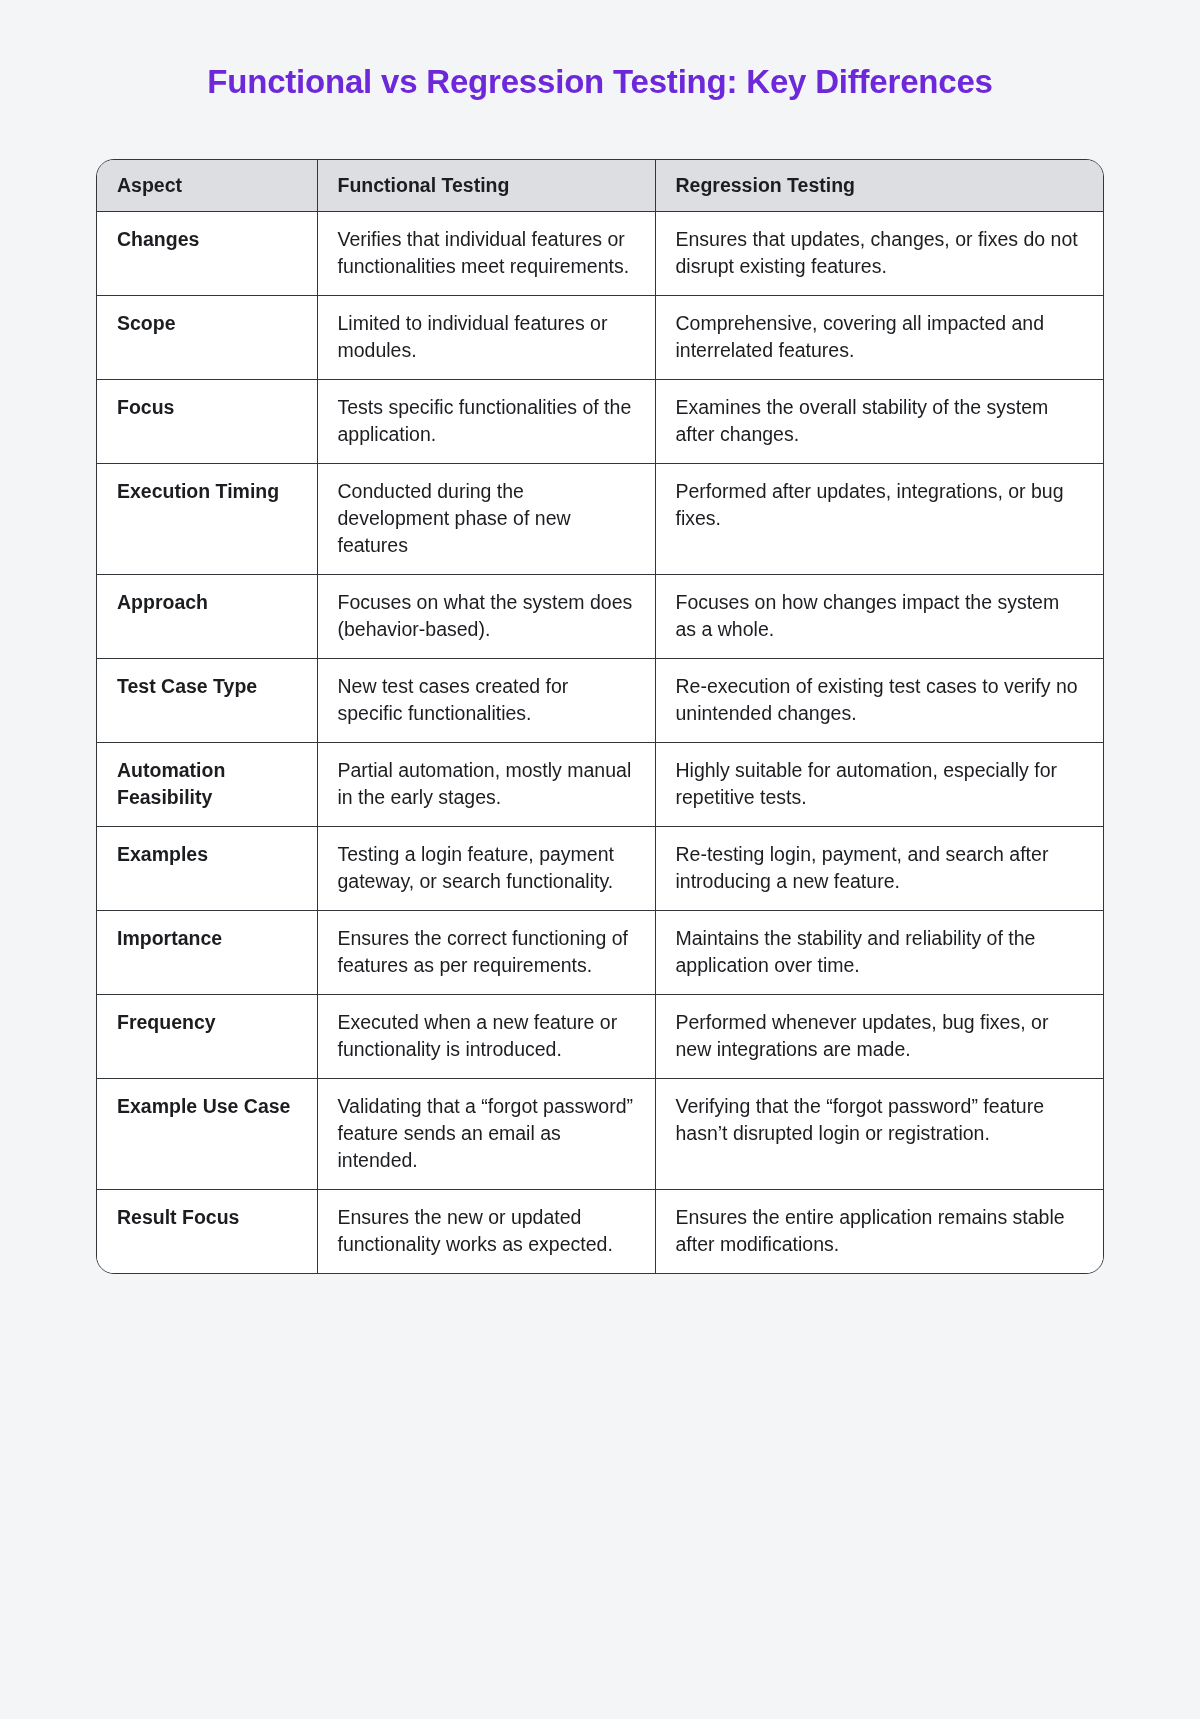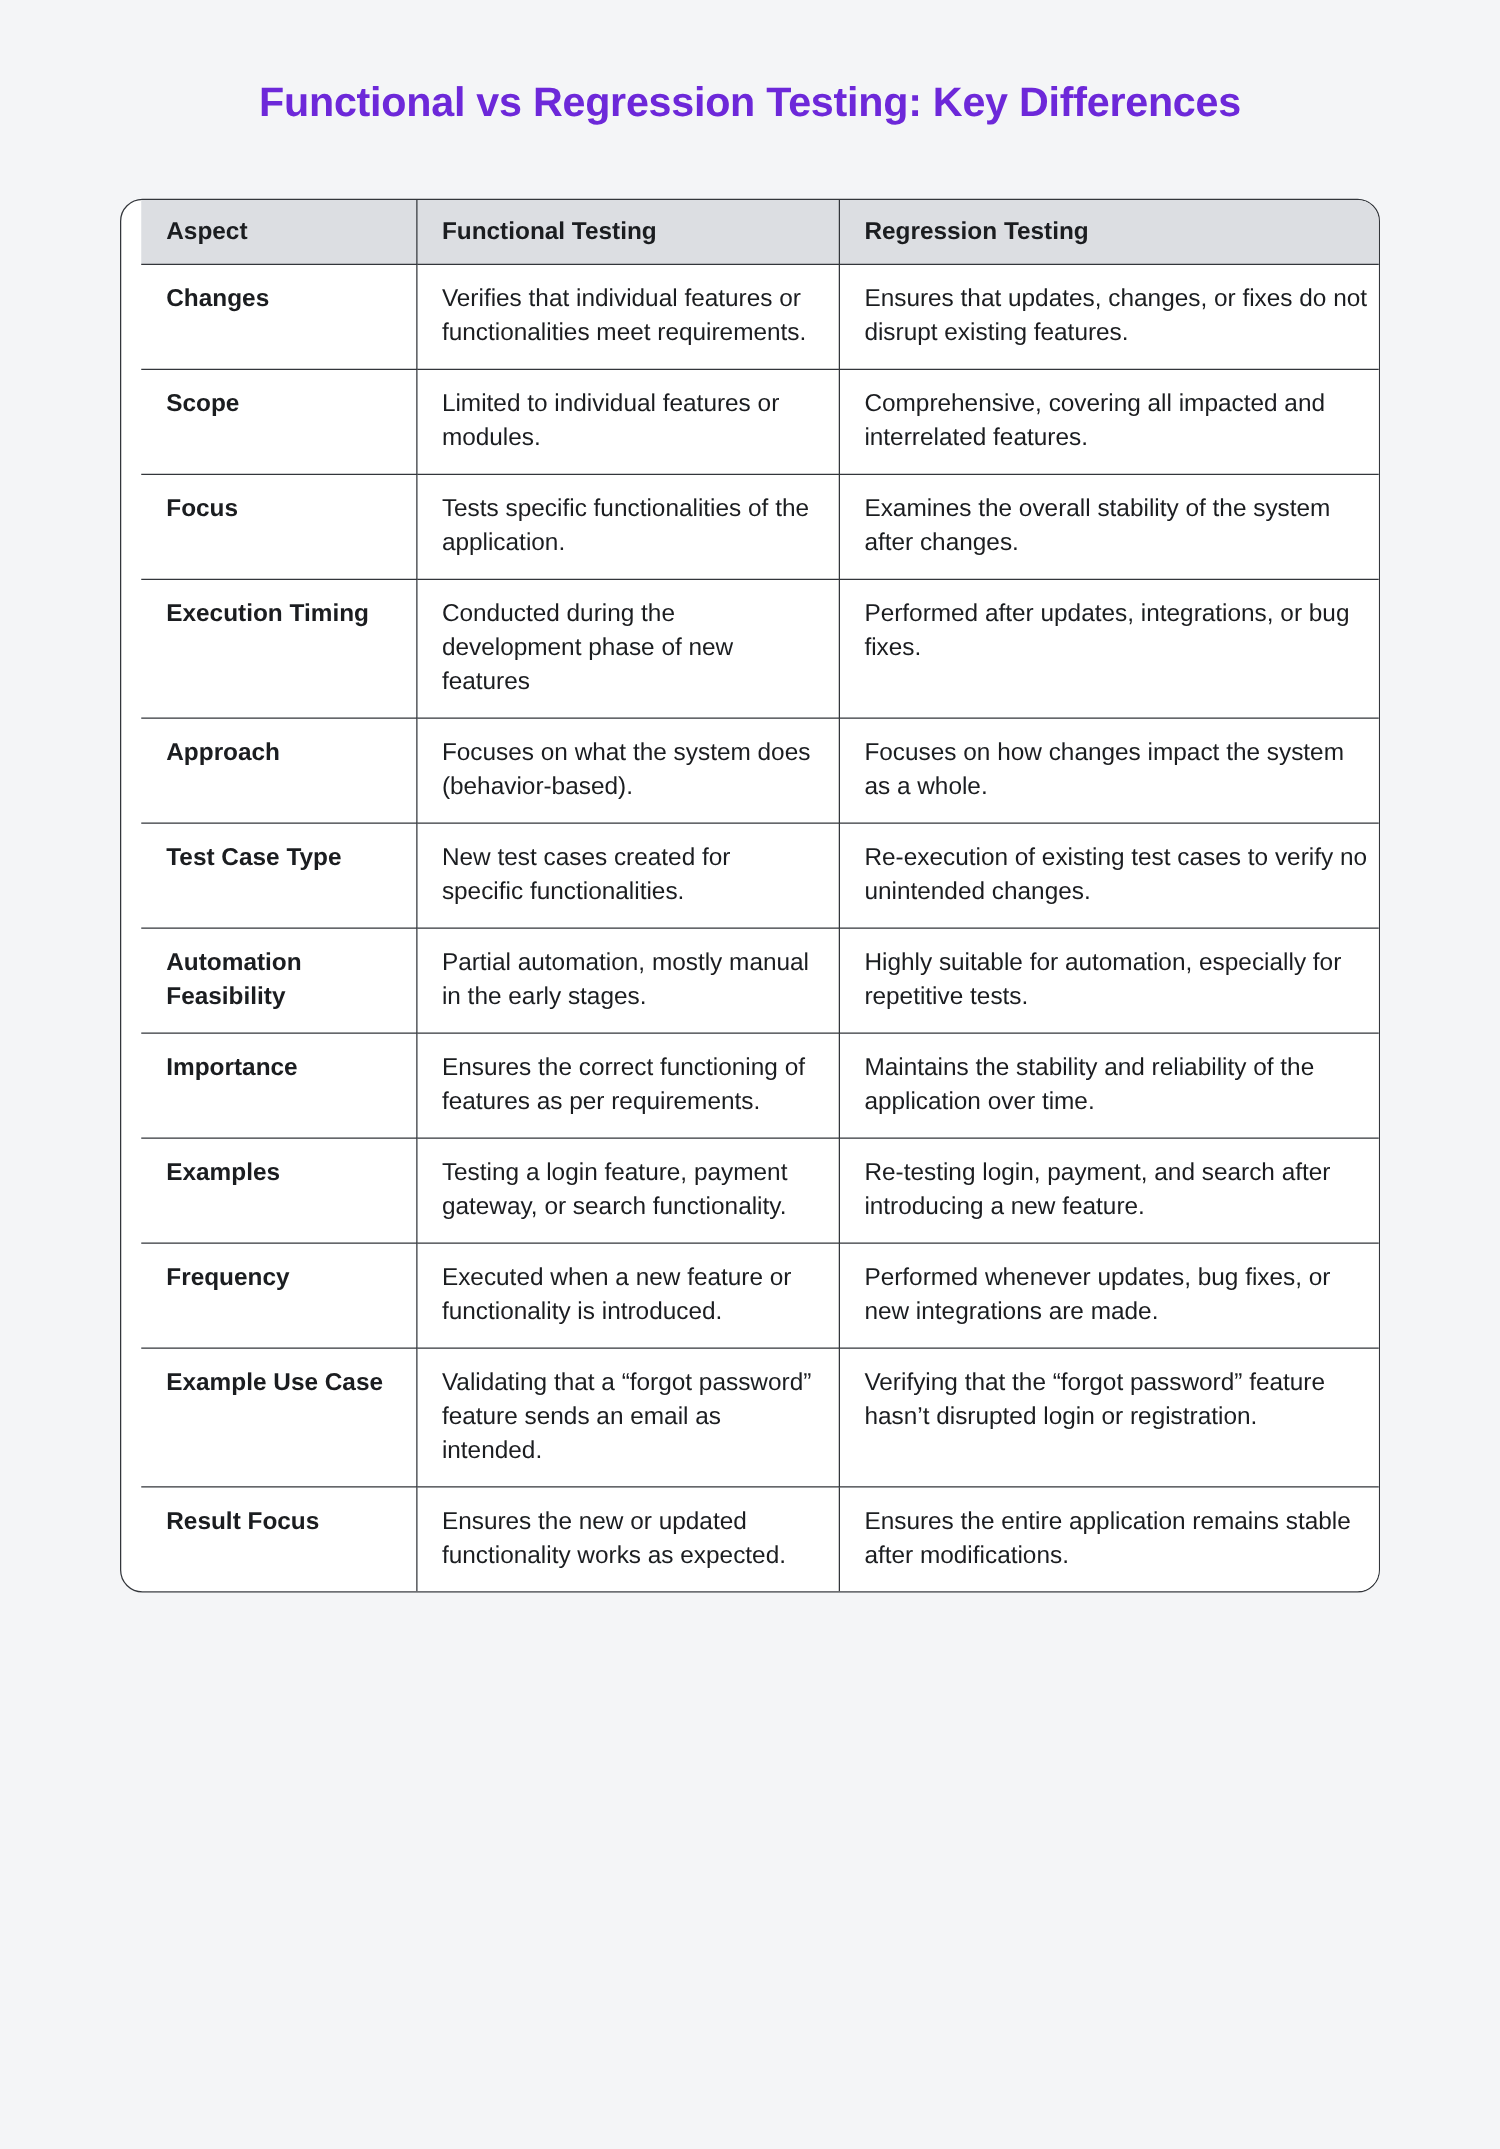--- a/index.html
+++ b/index.html
@@ -32,21 +32,20 @@
     letter-spacing: -0.2px;
     color: #6d28d9;
   }
   .table-wrap {
     width: 1008px;
     margin: 57px auto 16px auto;
     background: var(--cell-bg);
     border: 1.5px solid var(--border);
     border-radius: 18px;
     overflow: hidden;
-    padding-left: 16px;
   }
   table.compare {
     width: 100%;
     border-collapse: collapse;
     table-layout: fixed;
     font-size: 19.5px;
     line-height: 27px;
   }
   table.compare col.c1 { width: 220px; }
   table.compare col.c2 { width: 338px; }
@@ -126,28 +125,28 @@
           <td class="aspect">Test Case Type</td>
           <td>New test cases created for specific functionalities.</td>
           <td>Re-execution of existing test cases to verify no unintended changes.</td>
         </tr>
         <tr>
           <td class="aspect">Automation Feasibility</td>
           <td>Partial automation, mostly manual in the early stages.</td>
           <td>Highly suitable for automation, especially for repetitive tests.</td>
         </tr>
         <tr>
+          <td class="aspect">Examples</td>
+          <td>Testing a login feature, payment gateway, or search functionality.</td>
+          <td>Re-testing login, payment, and search after introducing a new feature.</td>
+        </tr>
+        <tr>
           <td class="aspect">Importance</td>
           <td>Ensures the correct functioning of features as per requirements.</td>
           <td>Maintains the stability and reliability of the application over time.</td>
-        </tr>
-        <tr>
-          <td class="aspect">Examples</td>
-          <td>Testing a login feature, payment gateway, or search functionality.</td>
-          <td>Re-testing login, payment, and search after introducing a new feature.</td>
         </tr>
         <tr>
           <td class="aspect">Frequency</td>
           <td>Executed when a new feature or functionality is introduced.</td>
           <td>Performed whenever updates, bug fixes, or new integrations are made.</td>
         </tr>
         <tr>
           <td class="aspect">Example Use Case</td>
           <td>Validating that a “forgot password” feature sends an email as intended.</td>
           <td>Verifying that the “forgot password” feature hasn’t disrupted login or registration.</td>

